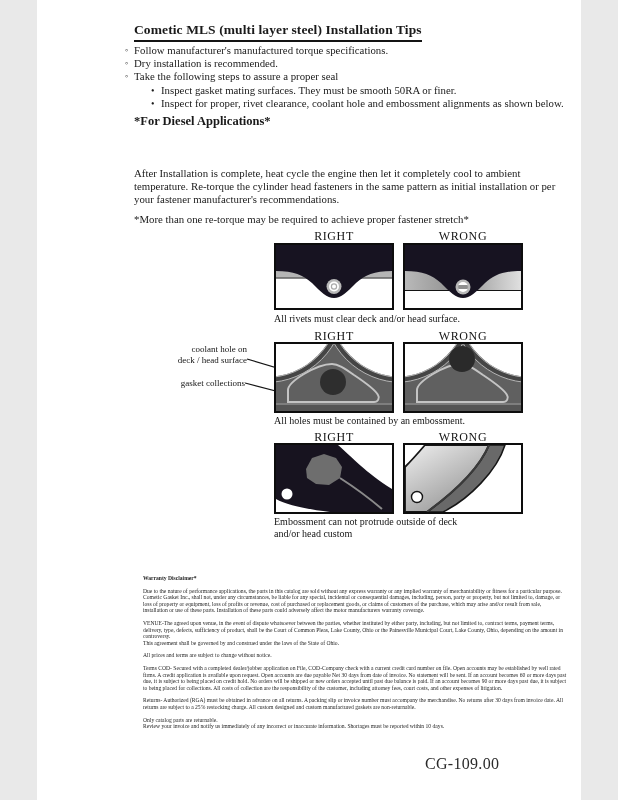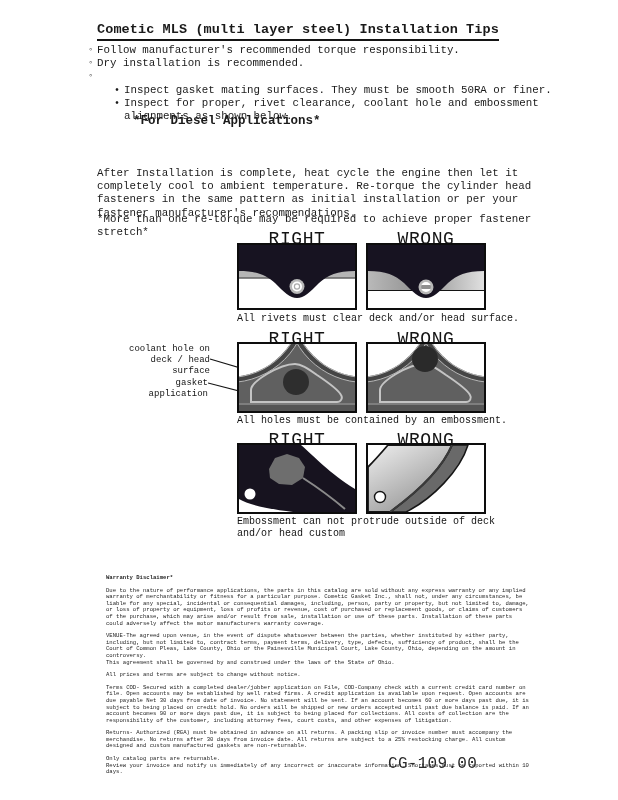--- a/index.html
+++ b/index.html
@@ -1,63 +1,64 @@
 <!DOCTYPE html>
 <html><head>
 <meta charset="utf-8">
 <style>
   html,body{margin:0;padding:0;background:#e9e9e9;}
   .page{
-    position:relative;width:618px;height:800px;background:#ffffff;
+    position:relative;width:544px;height:800px;background:#ffffff;
     margin:0 auto;overflow:hidden;
-    font-family:Liberation Mono, monospace;color:#1a1a1a;
+    font-family:Liberation Serif, serif;color:#1a1a1a;
   }
   .abs{position:absolute;}
   .page-title{
     left:97px;top:22px;font-size:13.5px;font-weight:700;
     border-bottom:2px solid #141414;padding-bottom:2px;letter-spacing:.1px;
   }
   .bullets{left:88px;top:44px;width:466px;font-size:10.8px;line-height:13.2px;}
   .b-row{display:flex;}
   .b-row .mark{width:9px;flex:0 0 9px;font-size:9px;line-height:13.2px;}
   .b-row.sub{padding-left:26px;}
   .b-row.sub .mark{width:10px;flex:0 0 10px;font-size:10px;}
-  .section-heading{left:97px;top:114px;font-size:12.5px;font-weight:700;margin-left:36px;}
+  .section-heading{left:97px;top:114px;font-size:12.5px;font-weight:700;}
   .body-p{left:97px;top:0;width:438px;font-size:10.8px;line-height:13.2px;}
   .p1{top:133px;}
   .p2{top:167px;}
   .note{top:213px;}
-  .col-hdr{width:120px;text-align:center;font-size:18px;letter-spacing:.6px;color:#141414;}
+  .col-hdr{width:120px;text-align:center;font-size:12px;letter-spacing:.6px;color:#141414;}
   .cap{font-size:10px;line-height:11.5px;color:#141414;width:290px;}
   .callout{font-size:9px;line-height:10.8px;text-align:right;color:#141414;}
   .legal{left:106px;top:575px;width:424px;font-size:5.6px;line-height:6.6px;color:#262626;}
   .legal .lh{font-weight:700;margin:0 0 6px 0;}
   .legal p{margin:0 0 6px 0;}
   .legal p.tight{margin-top:-6px;}
   .page-number{left:388px;top:755px;font-size:16px;color:#2a2a2a;letter-spacing:.3px;}
   svg{display:block;}
 </style>
 </head>
 <body>
 
 <div class="page">
 
   <div class="abs page-title">Cometic MLS (multi layer steel) Installation Tips</div>
 
   <div class="abs bullets">
     <div class="b-row">
       <span class="mark">◦</span>
-      <span>Follow manufacturer's recommended torque responsibility.</span>
+      <span>Follow manufacturer's manufactured torque specifications.</span>
     </div>
     <div class="b-row">
       <span class="mark">◦</span>
       <span>Dry installation is recommended.</span>
     </div>
     <div class="b-row">
       <span class="mark">◦</span>
+      <span>Take the following steps to assure a proper seal</span>
     </div>
     <div class="b-row sub">
       <span class="mark">•</span>
       <span>Inspect gasket mating surfaces.  They must be smooth 50RA or finer.</span>
     </div>
     <div class="b-row sub">
       <span class="mark">•</span>
       <span>Inspect for proper, rivet clearance, coolant hole and embossment alignments as shown below.</span>
     </div>
   </div>
@@ -104,21 +105,21 @@
 
   <div class="abs cap" style="left:237px;top:313px;">All rivets must clear deck and/or head surface.</div>
 
   <div class="abs col-hdr" style="left:237px;top:329px;">RIGHT</div>
   <div class="abs col-hdr" style="left:366px;top:329px;">WRONG</div>
 
   <div class="abs callout" style="left:118px;top:344px;width:92px;">
     <div>coolant hole on</div>
     <div>deck / head surface</div>
   </div>
-  <div class="abs callout" style="left:112px;top:378px;width:96px;">gasket application</div>
+  <div class="abs callout" style="left:112px;top:378px;width:96px;">gasket collections</div>
 
   <svg class="abs" style="left:208px;top:353px;" width="96" height="48" viewBox="0 0 96 48">
     <line x1="2" y1="6" x2="86" y2="31" stroke="#141414" stroke-width="1.2"></line>
     <line x1="0" y1="30" x2="50" y2="43" stroke="#141414" stroke-width="1.2"></line>
   </svg>
 
   <svg class="abs" style="left:237px;top:342px;" width="120" height="71" viewBox="0 0 120 71">
     <rect x="1" y="1" width="118" height="69" fill="#606060"></rect>
     <circle cx="-8" cy="-38" r="73" fill="#ffffff"></circle>
     <circle cx="128" cy="-38" r="73" fill="#ffffff"></circle>

